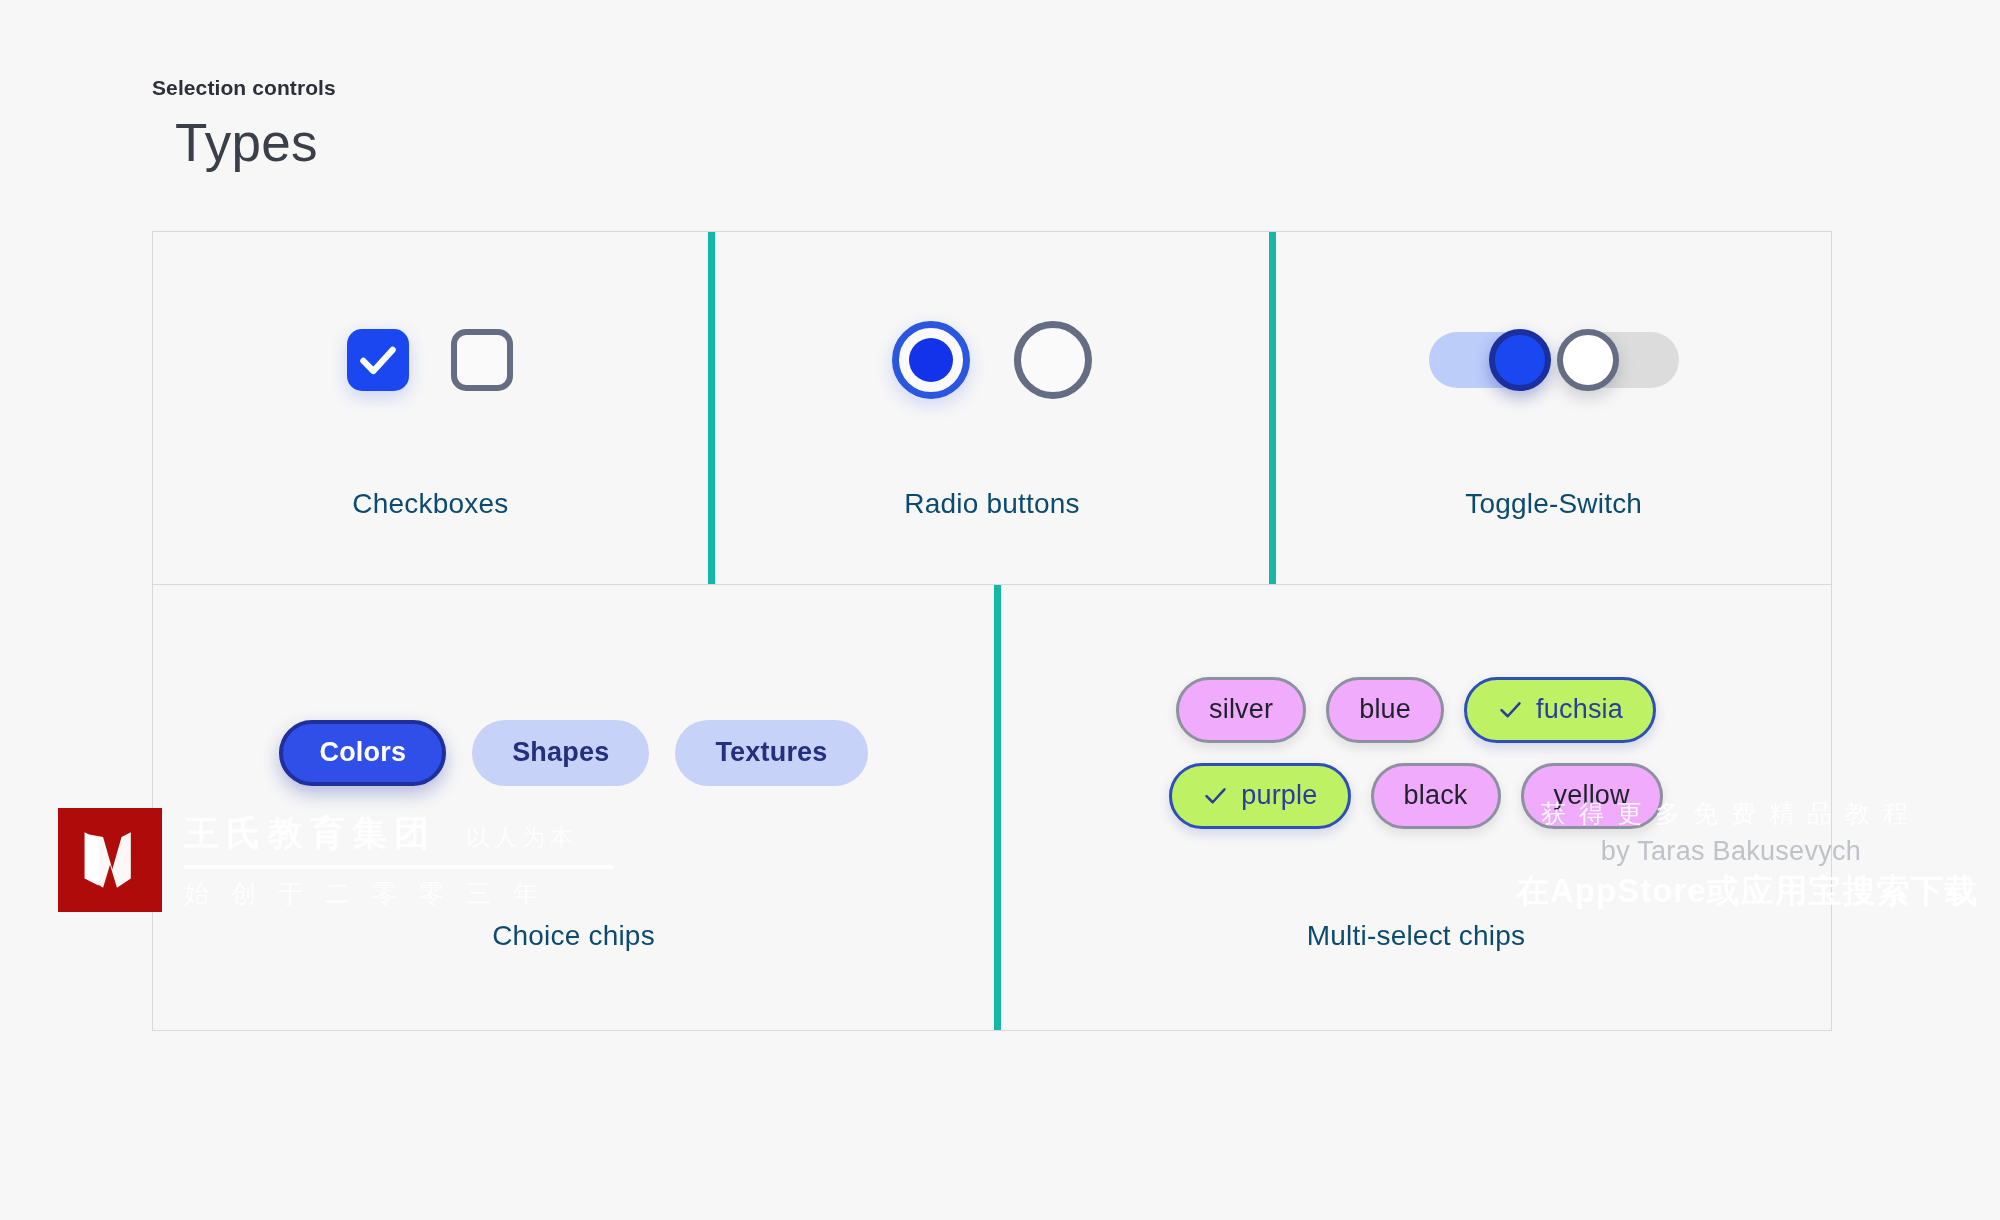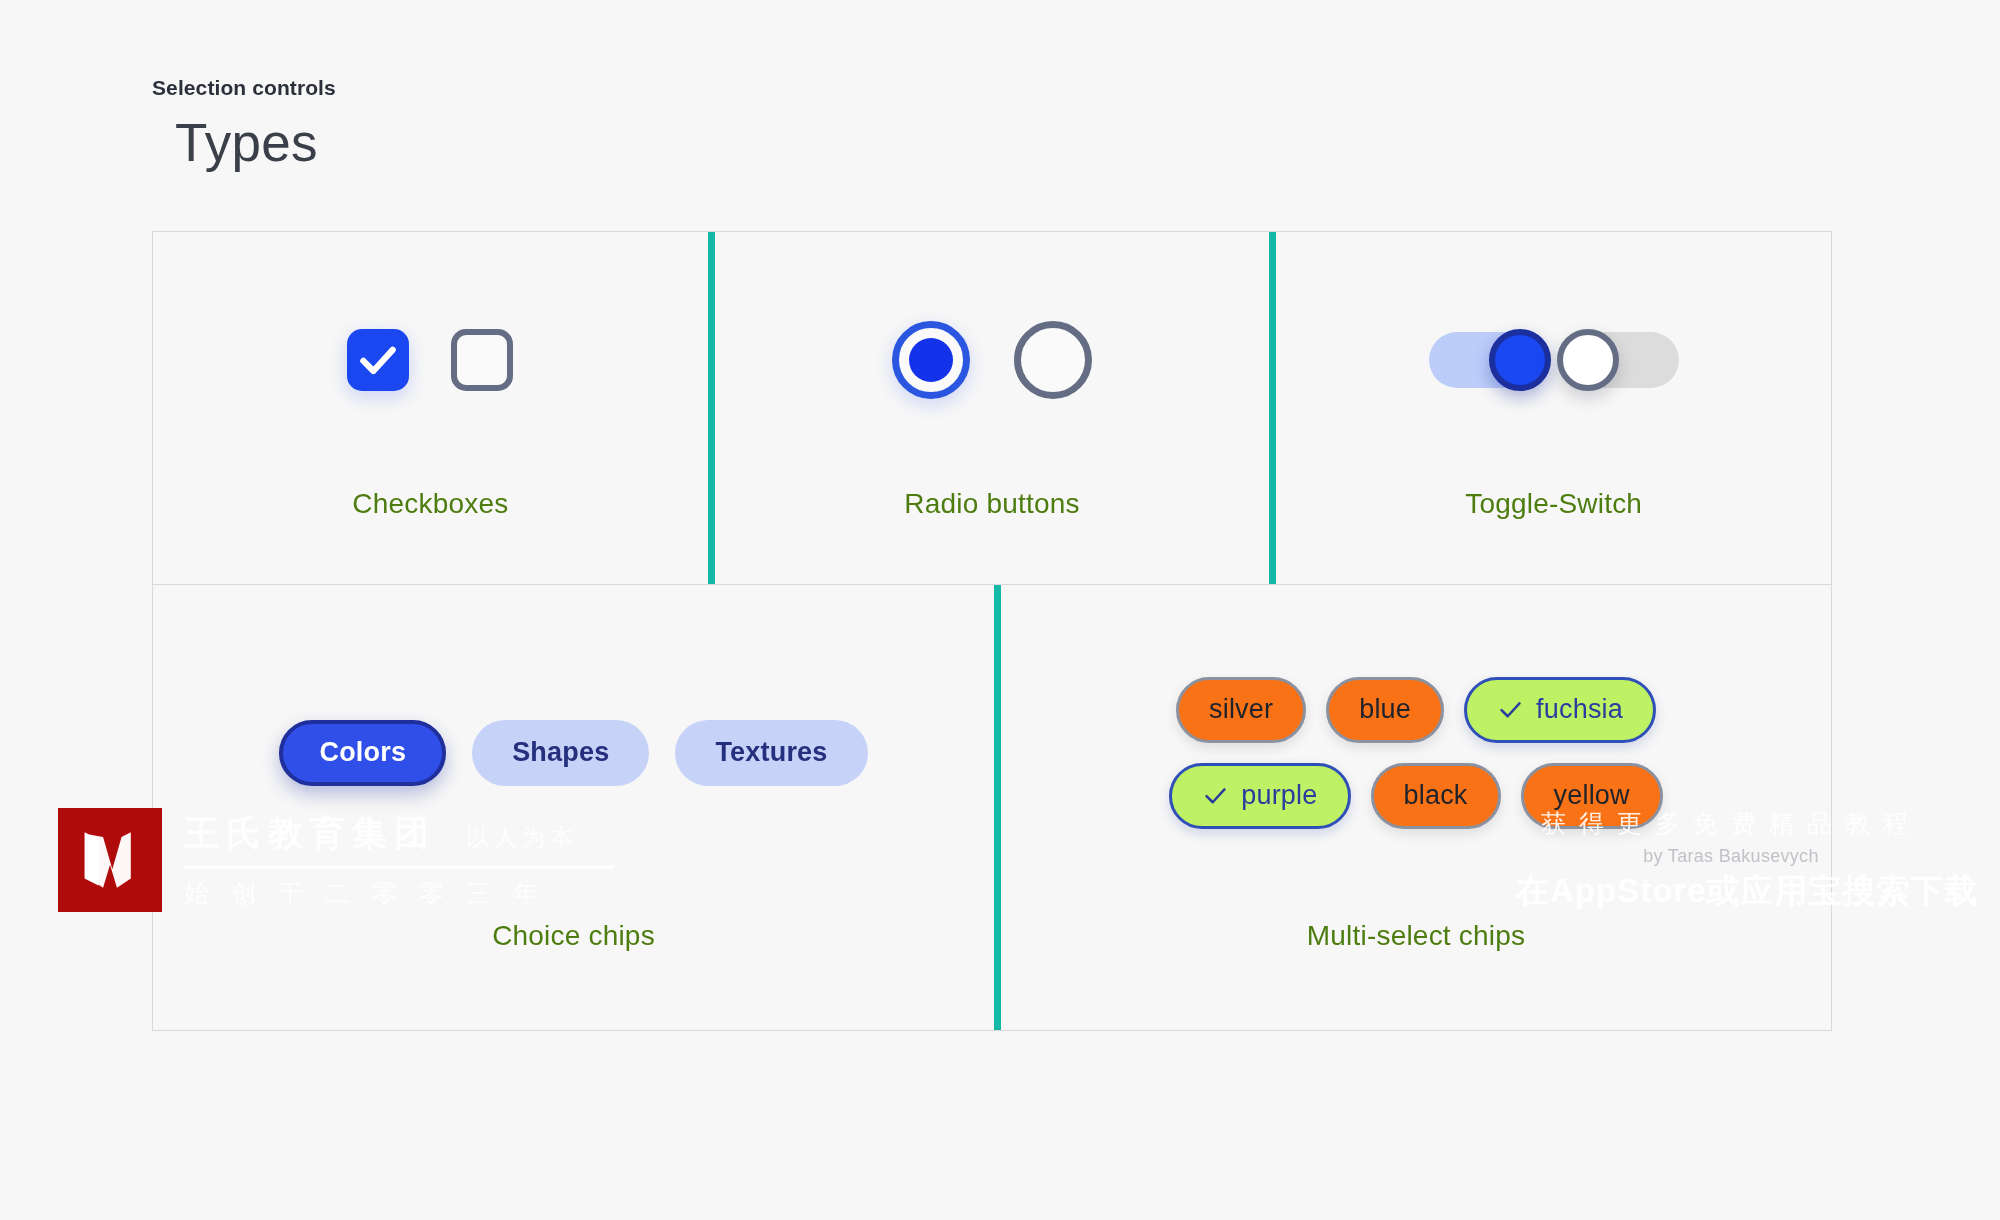--- a/index.html
+++ b/index.html
@@ -41,21 +41,21 @@
   .row-top .cell { flex: 1 1 0; }
   .row-bottom .cell-choice { width: 841px; }
   .row-bottom .cell-multi { flex: 1 1 0; }
 
   .demo-area {
     flex: 1 1 auto; width: 100%;
     display: flex; align-items: center; justify-content: center;
     gap: 36px;
   }
   .cell-label {
-    font-size: 28px; color: #4d7c0f; font-weight: 400;
+    font-size: 28px; color: #0c4a6e; font-weight: 400;
     letter-spacing: .2px;
   }
   .row-top .cell-label { margin-bottom: 64px; }
   .row-bottom .cell-label { margin-bottom: 78px; }
 
   
   .cb-wrap { display: flex; align-items: center; gap: 42px; }
   .cb {
     width: 62px; height: 62px; border-radius: 15px;
     display: flex; align-items: center; justify-content: center;
@@ -126,21 +126,21 @@
     display: flex; flex-direction: column; gap: 20px;
     align-items: center;
   }
   .ms-line { display: flex; gap: 20px; }
   .chip-ms {
     height: 66px; padding: 0 30px; border-radius: 33px;
     display: flex; align-items: center; justify-content: center;
     gap: 12px; font-size: 27px; letter-spacing: .2px;
   }
   .chip-ms.off {
-    background: #f97316; color: #1e222b; border: 3px solid #8b919e;
+    background: #f0abfc; color: #1e222b; border: 3px solid #8b919e;
     box-shadow: 0 5px 12px rgba(60,65,80,.13);
     justify-content: flex-end;
   }
   .chip-ms.on {
     background: #bef264; color: #2a3d9e; border: 3px solid #2f4fb8;
     box-shadow: 0 5px 12px rgba(40,60,160,.18);
   }
   .tick { width: 27px; height: 27px; flex: 0 0 auto; }
 
   
@@ -169,21 +169,21 @@
 
   .wm-right {
     position: absolute; right: 54px; bottom: 34px;
     width: 430px; text-align: center;
   }
   .wm-top-cn {
     font-size: 25px; color: rgba(255,255,255,.9);
     letter-spacing: 13px; white-space: nowrap;
   }
   .wm-credit {
-    font-size: 18px; color: #bfc2c7; letter-spacing: .3px;
+    font-size: 27px; color: #bfc2c7; letter-spacing: .3px;
     margin-top: 6px;
   }
   .wm-brand {
     font-size: 31px; color: #c00c0c; font-weight: bold;
     letter-spacing: 11px; margin-top: -4px;
   }
   .wm-bottom-cn {
     font-size: 33px; color: rgba(255,255,255,.92);
     font-weight: bold; letter-spacing: 1px; white-space: nowrap;
     margin-top: 2px;

